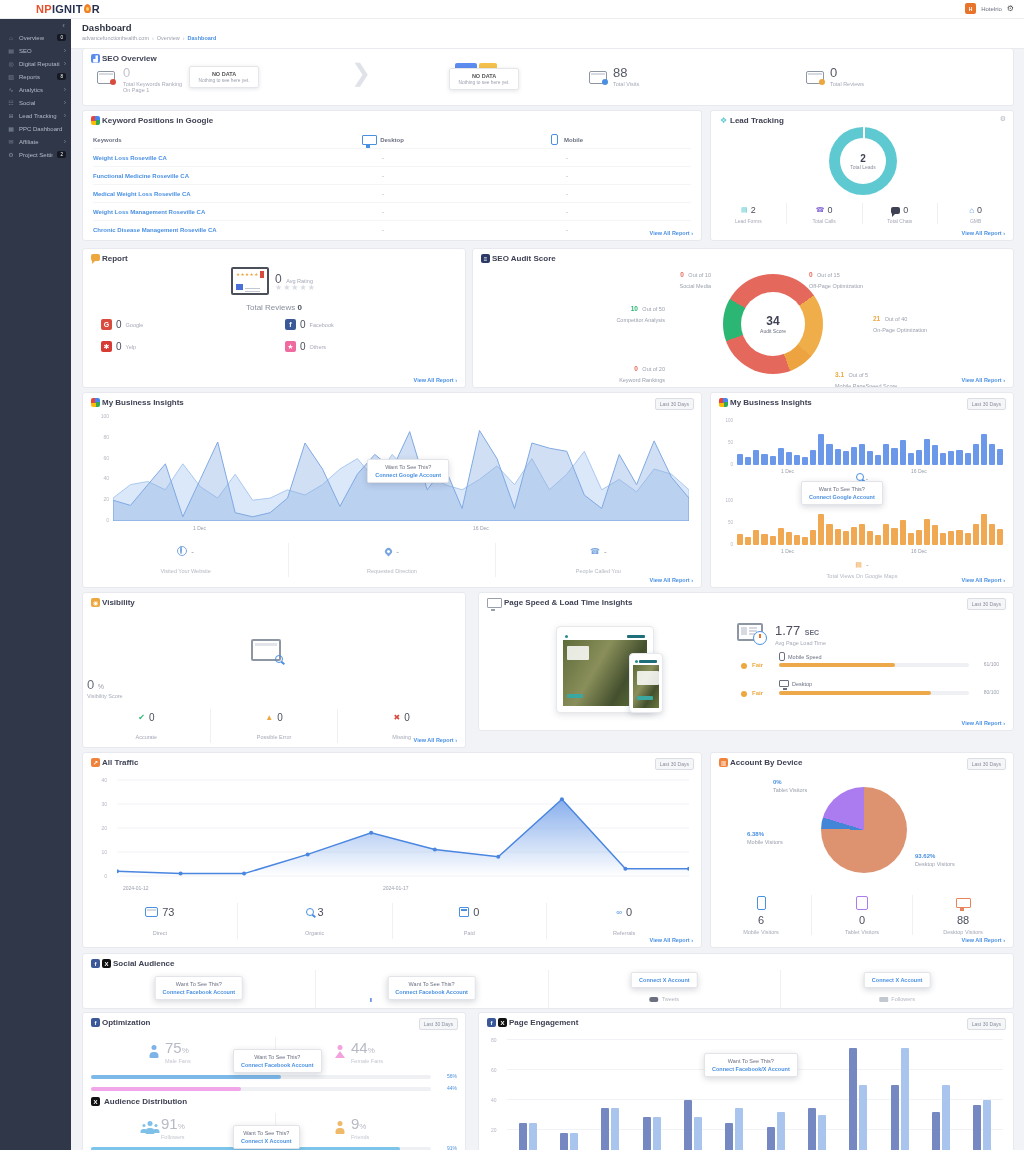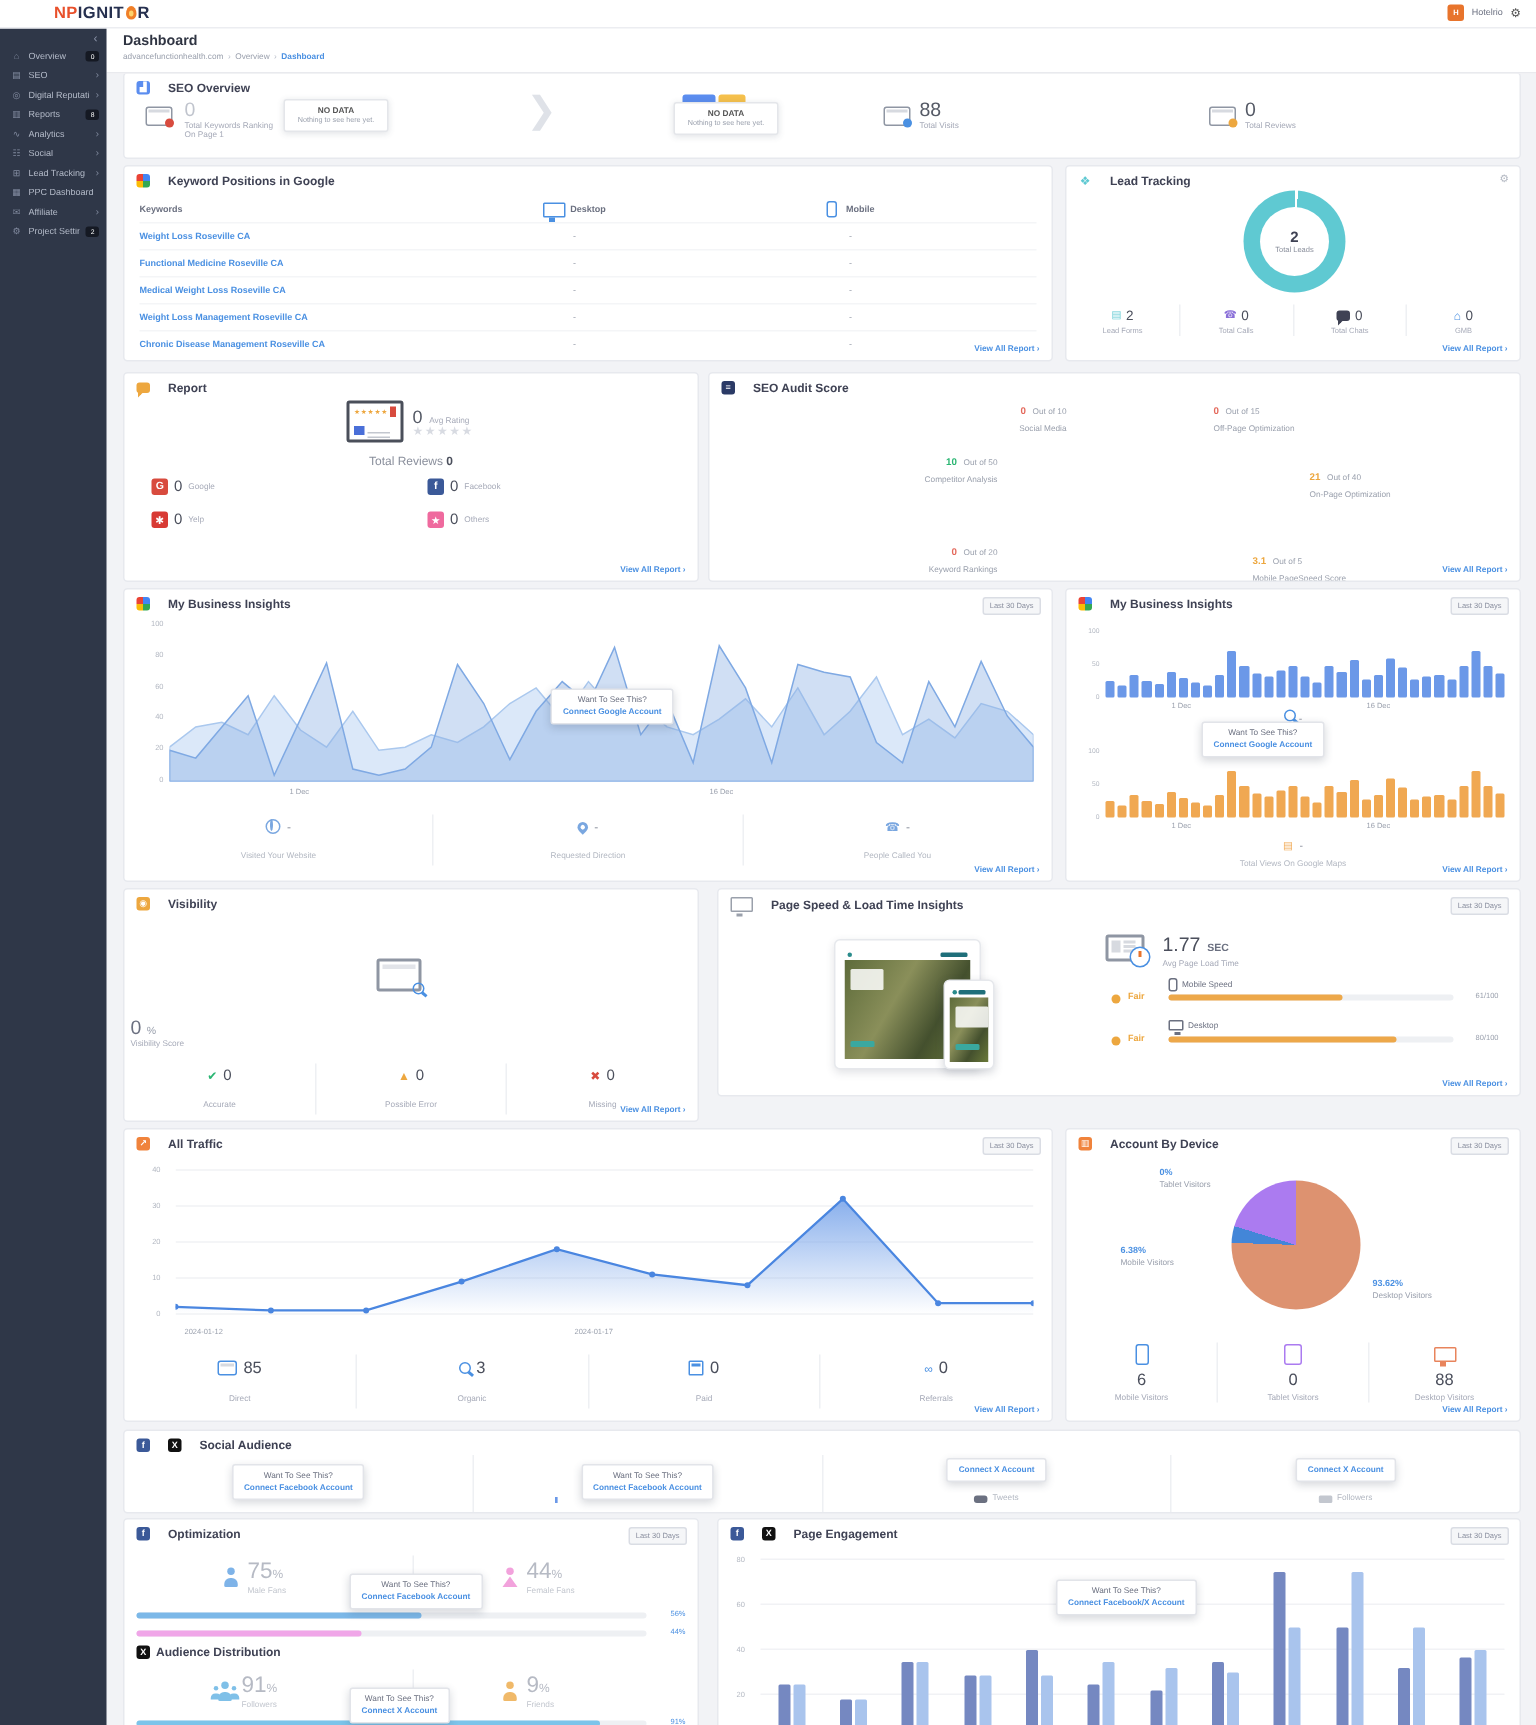--- a/index.html
+++ b/index.html
@@ -25,21 +25,21 @@
   .side-item .sa{color:#7b8498;font-size:7px;flex:none}
   
   #page-head{position:absolute;left:71px;top:18px;right:0;height:30px;background:#fff;border-bottom:1px solid #e9eaee;z-index:8}
   #page-title{position:absolute;left:11px;top:4px;font-size:9.5px;font-weight:800;color:#2f3442}
   #crumbs{position:absolute;left:11px;top:17px;font-size:5.5px;color:#9aa0ad;display:flex;gap:3px;align-items:center}
   #crumbs .cur{color:#4a90e2;font-weight:bold}
   #crumbs .sep{color:#b9bec9}
   #main-bg{position:absolute;left:71px;top:48px;right:0;bottom:0;background:#f2f3f6}
   
   .card{position:absolute;background:#fff;border:1px solid #e7e9ee;border-radius:3px;box-sizing:border-box;overflow:hidden}
-  .chead{position:absolute;left:8px;top:5px;display:flex;align-items:center;gap:12px;font-size:8px;font-weight:bold;color:#3f4254;z-index:3}
+  .chead{position:absolute;left:8px;top:5px;display:flex;gap:2px;font-size:8px;font-weight:bold;color:#3f4254;z-index:3}
   .hic{width:9px;height:9px;border-radius:2px;display:flex;align-items:center;justify-content:center;font-size:6px;color:#fff;flex:none}
   .google-grid{background:conic-gradient(#4285F4 0 25%,#34A853 0 50%,#FBBC05 0 75%,#EA4335 0);border-radius:2px}
   .badge30{position:absolute;top:5px;right:7px;font-size:5px;color:#8a8f9f;border:1px solid #dadde4;background:#f5f6f8;padding:2px 4px;border-radius:2px;z-index:3}
   .va{position:absolute;right:8px;bottom:4px;font-size:5.5px;color:#4a90e2;font-weight:bold;z-index:4}
   .tip{position:absolute;background:#fff;border:1px solid #e2e4e9;box-shadow:0 2px 6px rgba(50,60,80,.2);border-radius:2px;padding:4px 7px;text-align:center;z-index:5}
   .tip .t1{font-size:5.5px;color:#6b7080;display:block;white-space:nowrap}
   .tip .t2{font-size:5.5px;color:#4a90e2;font-weight:bold;display:block;margin-top:2px;white-space:nowrap}
   .lab{font-size:5.5px;color:#a6aab8}
   .vd{position:absolute;width:1px;background:#eef0f3}
   
@@ -485,20 +485,26 @@
       <span class="lab">Others</span>
     </div>
   <div class="va"><span>View All Report</span> <span>›</span></div>
 </div>
 
 <div class="card" id="c-aud">
   <div class="chead">
       <span class="hic" style="background:#2b3a66">≡</span>
       <span>SEO Audit Score</span>
     </div>
+  <div class="donut" id="audit-donut" style="background: conic-gradient(rgb(228, 105, 92) 0deg, rgb(228, 105, 92) 55deg, rgb(239, 174, 73) 55deg, rgb(239, 174, 73) 130deg, rgb(237, 163, 64) 130deg, rgb(237, 163, 64) 160deg, rgb(228, 105, 92) 160deg, rgb(228, 105, 92) 250deg, rgb(43, 182, 115) 250deg, rgb(43, 182, 115) 300deg, rgb(228, 105, 92) 300deg, rgb(228, 105, 92) 360deg);">
+    <div class="hole">
+      <span class="dv">34</span>
+      <span class="dl">Audit Score</span>
+    </div>
+  </div>
   <div class="aud-lab" style="left:158px;top:12px;text-align:right;width:80px"><span class="v" id="aud-v0" style="color: rgb(228, 105, 92);">0</span> <span class="of">Out of 10</span><span class="l">Social Media</span></div>
   <div class="aud-lab" style="left:336px;top:12px"><span class="v" id="aud-v1" style="color: rgb(228, 105, 92);">0</span> <span class="of">Out of 15</span><span class="l">Off-Page Optimization</span></div>
   <div class="aud-lab" style="left:62px;top:46px;text-align:right;width:130px"><span class="v" id="aud-v2" style="color: rgb(43, 182, 115);">10</span> <span class="of">Out of 50</span><span class="l">Competitor Analysis</span></div>
   <div class="aud-lab" style="left:400px;top:56px"><span class="v" id="aud-v3" style="color: rgb(237, 167, 63);">21</span> <span class="of">Out of 40</span><span class="l">On-Page Optimization</span></div>
   <div class="aud-lab" style="left:96px;top:106px;text-align:right;width:96px"><span class="v" id="aud-v4" style="color: rgb(228, 105, 92);">0</span> <span class="of">Out of 20</span><span class="l">Keyword Rankings</span></div>
   <div class="aud-lab" style="left:362px;top:112px"><span class="v" id="aud-v5" style="color: rgb(237, 167, 63);">3.1</span> <span class="of">Out of 5</span><span class="l">Mobile PageSpeed Score</span></div>
   <div class="va"><span>View All Report</span> <span>›</span></div>
 </div>
 
 <div class="card" id="c-ia">
@@ -748,21 +754,21 @@
         <circle cx="381.3" cy="79.8" r="2" fill="#4a86e0"></circle>
         <circle cx="444.9" cy="22.2" r="2" fill="#4a86e0"></circle>
         <circle cx="508.4" cy="91.8" r="2" fill="#4a86e0"></circle>
         <circle cx="572.0" cy="91.8" r="2" fill="#4a86e0"></circle>
       </svg></div>
   <span class="xlab" style="left:40px;top:132px">2024-01-12</span>
   <span class="xlab" style="left:300px;top:132px">2024-01-17</span>
   <div id="tr-stats">
     <div class="tstat"><span class="lv">
           <span class="ic-browser" style="width:11px;height:8px;border-color:#4a90e2"></span>
-          <span>85</span>
+          <span>73</span>
         </span><span class="ll">Direct</span></div>
     <div class="tstat"><span class="lv">
           <span class="ic-mag blue"></span>
           <span>3</span>
         </span><span class="ll">Organic</span></div>
     <div class="tstat"><span class="lv">
           <span class="ic-cal blue"></span>
           <span>0</span>
         </span><span class="ll">Paid</span></div>
     <div class="tstat"><span class="lv">

